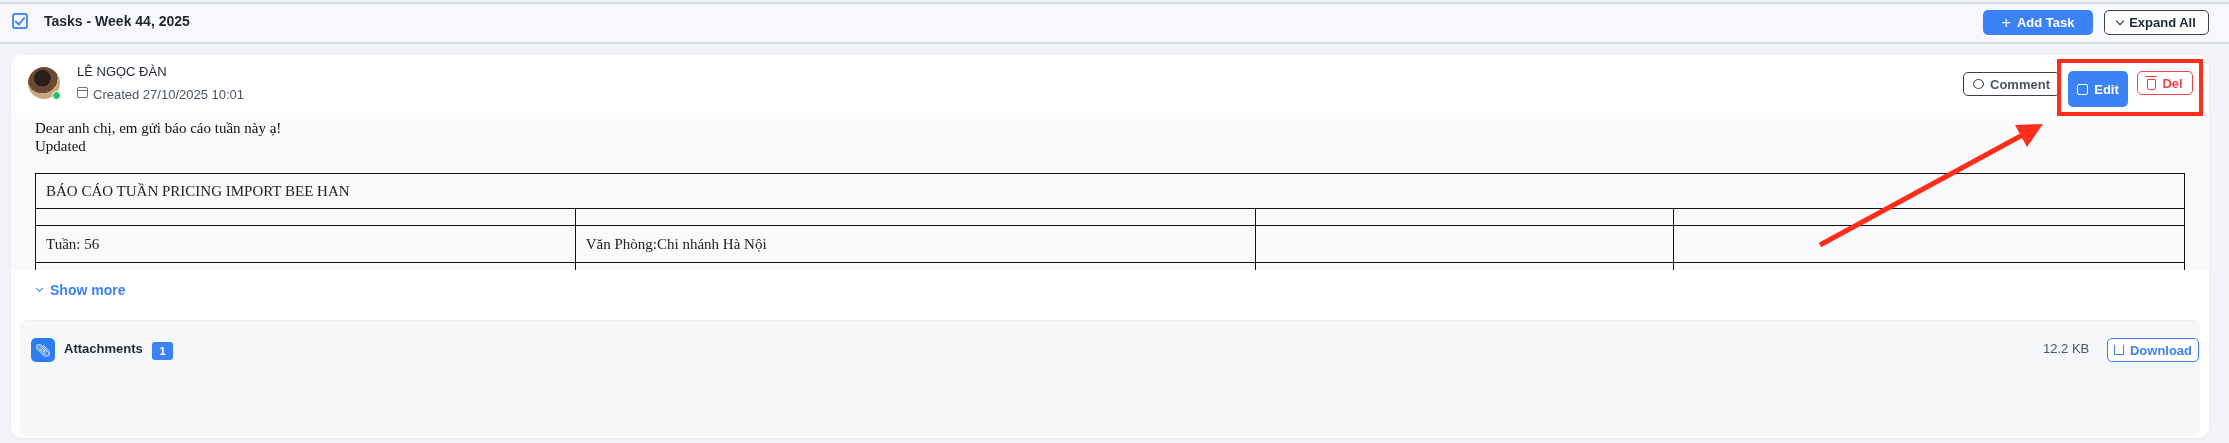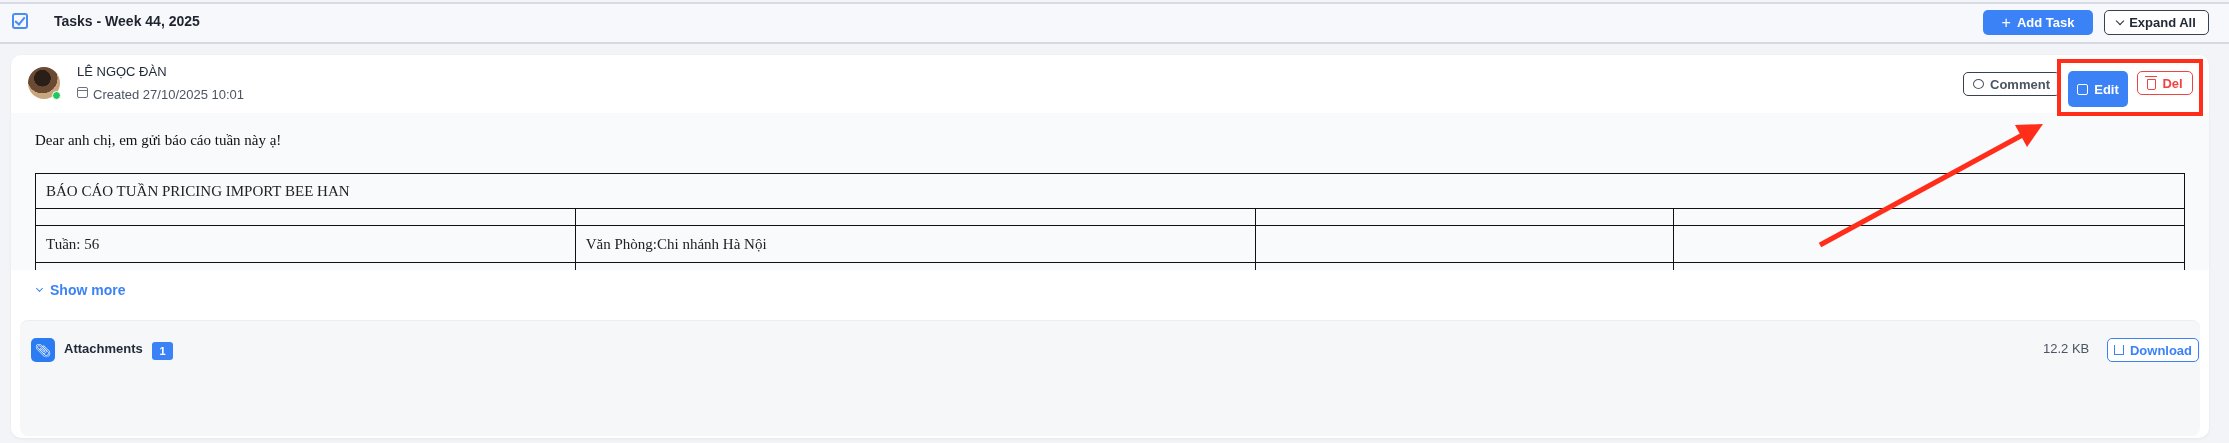--- a/index.html
+++ b/index.html
@@ -1,21 +1,21 @@
 <!DOCTYPE html>
 <html><head>
 <meta charset="utf-8">
 <style>
   * { box-sizing: border-box; margin: 0; padding: 0; }
   html, body { width: 2229px; height: 443px; overflow: hidden; }
   body { background: #f3f4f7; font-family: "Liberation Sans", "DejaVu Sans", sans-serif; color: #1f2937; position: relative; }
 
   .topline { position: absolute; left: 0; top: 2px; width: 2229px; height: 2px; background: #d8dbe6; }
   .header { position: absolute; left: 0; top: 4px; width: 2229px; height: 40px; background: #f7f8fb; border-bottom: 2px solid #d6d9e4; }
-  .header .title-wrap { position: absolute; left: 12px; top: 9px; display: flex; align-items: center; gap: 26px; }
+  .header .title-wrap { position: absolute; left: 12px; top: 9px; display: flex; align-items: center; gap: 16px; }
   .title-icon { width: 16px; height: 16px; border: 2px solid #4a8cf2; border-radius: 3px; position: relative; }
   .title-icon::after { content: ""; position: absolute; left: 3px; top: 0px; width: 4px; height: 8px; border-right: 2px solid #4a8cf2; border-bottom: 2px solid #4a8cf2; transform: rotate(40deg); }
   .title-text { font-size: 14px; font-weight: bold; color: #1f2430; }
 
   .btn { position: absolute; display: flex; align-items: center; justify-content: center; gap: 6px; font-size: 13px; font-weight: bold; border-radius: 5px; cursor: pointer; white-space: nowrap; }
   .btn-add { left: 1983px; top: 6px; width: 110px; height: 25px; background: #3b82f6; color: #fff; }
   .btn-expand { left: 2104px; top: 6px; width: 105px; height: 25px; background: #fff; border: 1.5px solid #374151; color: #1f2937; }
   .plus { font-size: 16px; font-weight: normal; }
   .chev { display: inline-block; width: 6px; height: 6px; border-right: 1.5px solid currentColor; border-bottom: 1.5px solid currentColor; transform: rotate(45deg); margin-top: -4px; }
 
@@ -29,21 +29,21 @@
 
   .btn-comment { left: 1952px; top: 17px; width: 97px; height: 24px; background: #fff; border: 1.5px solid #374151; color: #4b5563; font-weight: bold; }
   .btn-edit { left: 2057px; top: 16px; width: 60px; height: 36px; background: #3b82f6; color: #fff; }
   .btn-del { left: 2126px; top: 16px; width: 56px; height: 24px; background: #fff; border: 1.5px solid #ef4444; color: #ef4444; }
   .bubble { width: 11px; height: 10px; border: 1.5px solid currentColor; border-radius: 50%; }
   .edit-icon { width: 11px; height: 11px; border: 1.5px solid #fff; border-radius: 2px; position: relative; }
   .trash-icon { width: 9px; height: 11px; border: 1.5px solid #ef4444; border-radius: 0 0 2px 2px; position: relative; margin-top: 2px; }
   .trash-icon::before { content: ""; position: absolute; left: -3px; top: -4px; width: 12px; height: 1.5px; background: #ef4444; }
 
   .content { position: absolute; left: 0; top: 58px; width: 2198px; height: 157px; background: #f9fafb; overflow: hidden; }
-  .msg { position: absolute; left: 24px; top: 6px; font-family: "Liberation Serif", serif; font-size: 15px; line-height: 18px; color: #111; margin-top: 12px; }
+  .msg { position: absolute; left: 24px; top: 6px; font-family: "Liberation Serif", serif; font-size: 15px; line-height: 18px; color: #111; }
   table.report { position: absolute; left: 24px; top: 60px; width: 2150px; border-collapse: collapse; font-family: "Liberation Serif", serif; font-size: 15px; color: #222; padding-left: 40px; }
   table.report td { border: 1.5px solid #111; padding: 0 10px; }
   .row-title td { height: 35px; }
   .row-empty td { height: 17px; }
   .row-week td { height: 37px; }
   .row-next td { height: 30px; }
 
   .showmore { position: absolute; left: 26px; top: 227px; display: flex; align-items: center; gap: 8px; color: #3b82f6; font-size: 14px; font-weight: bold; cursor: pointer; }
   .showmore .chev { width: 5px; height: 5px; }
 
@@ -101,20 +101,21 @@
     <span>Edit</span>
   </div>
   <div class="btn btn-del">
     <span class="trash-icon"></span>
     <span>Del</span>
   </div>
 
   <div class="content">
     <div class="msg">
       <div>Dear anh chị, em gửi báo cáo tuần này ạ!</div>
+      <div>Updated</div>
     </div>
     <table class="report">
       <colgroup>
         <col style="width:540px">
           <col style="width:681px">
           <col style="width:418px">
           <col style="width:511px">
       </colgroup>
       <tbody>
           <tr class="row-title">

